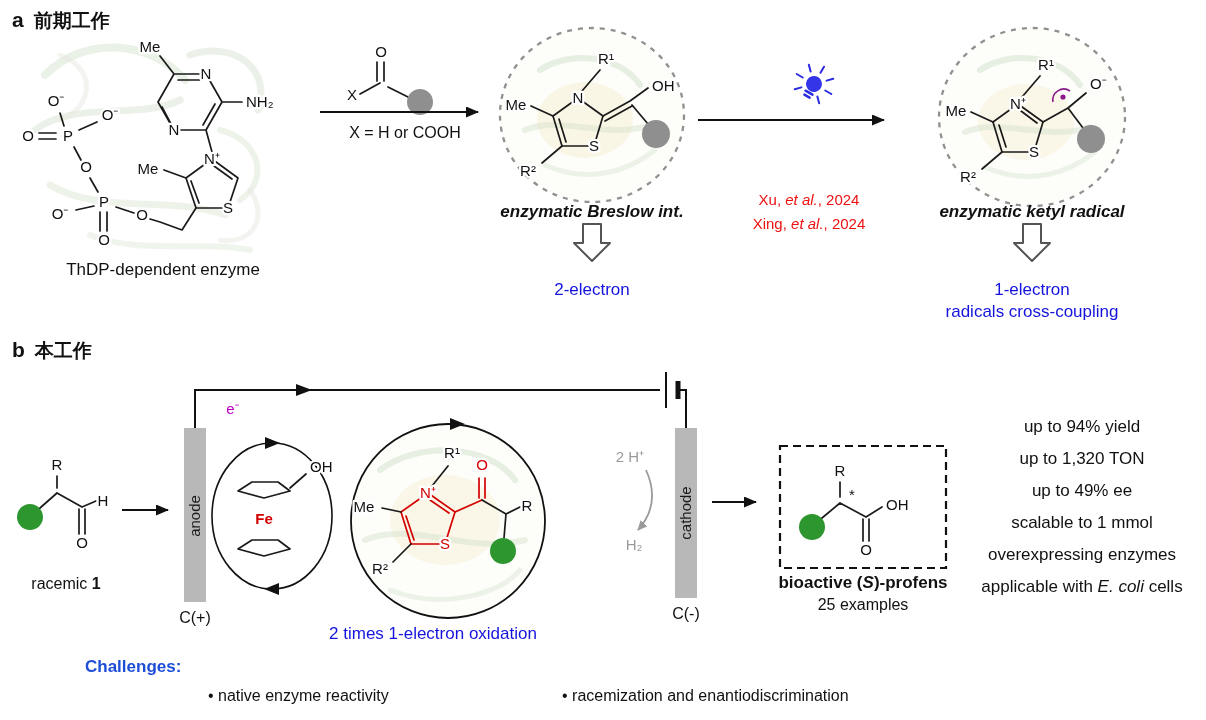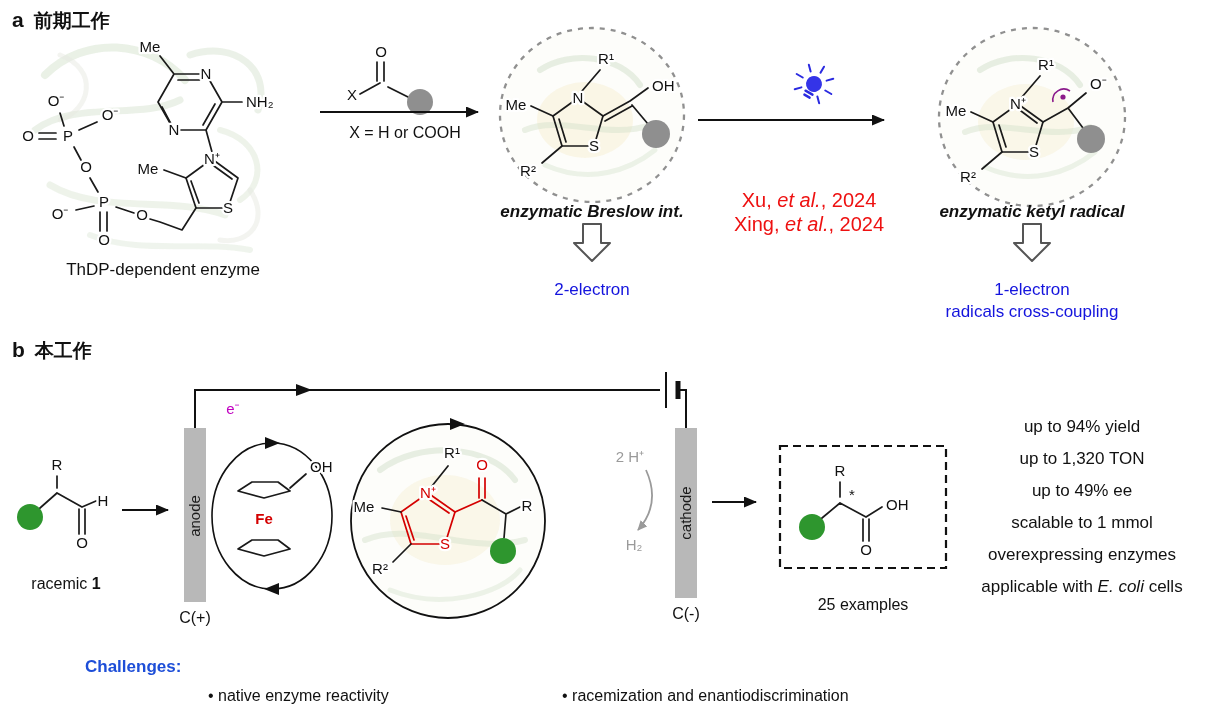--- a/index.html
+++ b/index.html
@@ -237,21 +237,21 @@
 
 <div class="abs cond center" style="left:330px;top:124px;width:150px">X = H or COOH</div>
 
 <div class="abs capbi center" style="left:492px;top:202px;width:200px">enzymatic Breslow int.</div>
 
 <div class="abs blue center" style="left:502px;top:279px;width:180px">
   <div>2-electron</div>
 </div>
 
 
-<div class="abs center red-text" style="left:723px;top:188px;width:172px;font-size:20px;line-height:24px">
+<div class="abs center red-text" style="left:723px;top:188px;width:172px;font-size:15px;line-height:24px">
   <div><span>Xu, </span><span class="it">et al.</span><span>, 2024</span></div>
   <div><span>Xing, </span><span class="it">et al.</span><span>, 2024</span></div>
 </div>
 
 <div class="abs capbi center" style="left:925px;top:202px;width:214px">enzymatic ketyl radical</div>
 
 <div class="abs blue center" style="left:925px;top:279px;width:214px">
   <div>1-electron</div>
   <div>radicals cross-coupling</div>
 </div>
@@ -259,21 +259,23 @@
 <div class="abs panel-head" style="left:12px;top:338px">
   <span>b</span>
   <span class="cjk">本工作</span>
 </div>
 
 <div class="abs center" style="left:14px;top:575px;width:104px;font-size:16px"><span>racemic </span><b>1</b></div>
 
 <div class="abs center" style="left:160px;top:609px;width:70px;font-size:16px">C(+)</div>
 <div class="abs center" style="left:651px;top:605px;width:70px;font-size:16px">C(-)</div>
 
-
+<div class="abs blue center" style="left:320px;top:623px;width:226px">2 times 1-electron oxidation</div>
+
+<div class="abs center bold" style="left:775px;top:573px;width:176px;font-size:17px"><span>bioactive (</span><span class="it">S</span><span>)-profens</span></div>
 <div class="abs center" style="left:775px;top:596px;width:176px;font-size:16px">25 examples</div>
 
 <div class="abs center" style="left:962px;top:417px;width:240px">
   <div class="stat">up to 94% yield</div>
   <div class="stat">up to 1,320 TON</div>
   <div class="stat">up to 49% ee</div>
   <div class="stat">scalable to 1 mmol</div>
   <div class="stat">overexpressing enzymes</div>
   <div class="stat app"><span>applicable with </span><span class="it">E. coli</span><span> cells</span></div>
 </div>

